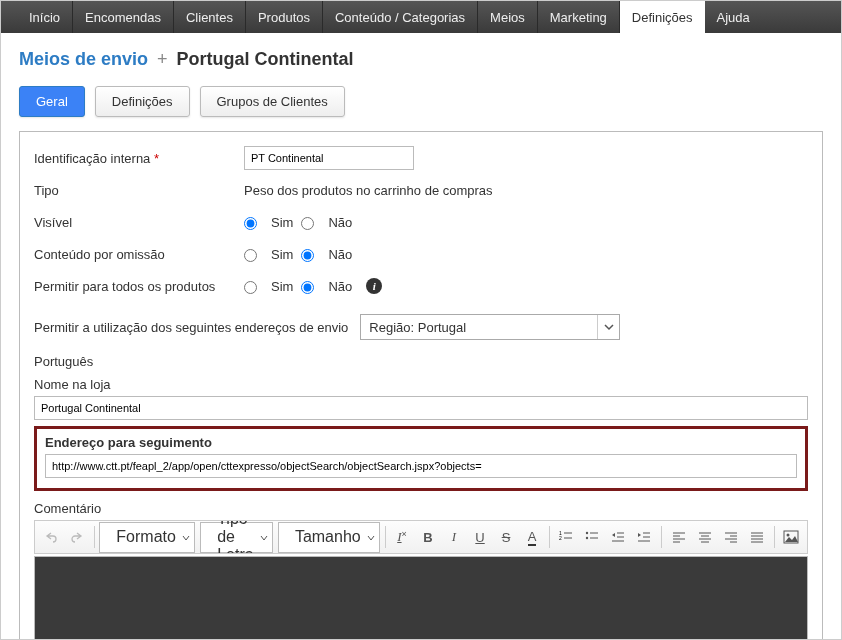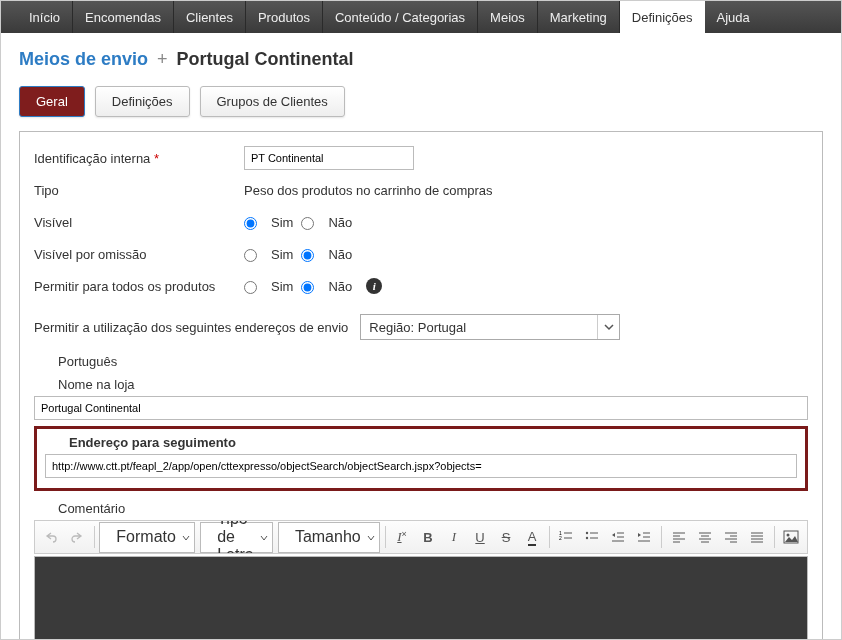--- a/index.html
+++ b/index.html
@@ -12,41 +12,41 @@
 
 .content { padding: 16px 18px; }
 
 .breadcrumb { font-size: 18px; margin-bottom: 16px; }
 .breadcrumb a { color: #2d7cc4; text-decoration: none; font-weight: bold; }
 .breadcrumb .sep { color: #888; margin: 0 4px; }
 .breadcrumb .current { font-weight: bold; }
 
 .tabs { display: flex; gap: 10px; margin-bottom: 14px; }
 .tab { border: 1px solid #bbb; background: linear-gradient(#fff,#eee); padding: 7px 16px; cursor: pointer; border-radius: 3px; font-size: 13px; box-shadow: 0 1px 2px rgba(0,0,0,0.1); }
-.tab.active { background: #7f1d1d; color: #fff; border: 1px solid #2d7cc4; }
+.tab.active { background: #3b82f6; color: #fff; border: 1px solid #2d7cc4; }
 
 .panel { border: 1px solid #bbb; padding: 14px 14px 0 14px; }
 
 .form-row { display: flex; align-items: center; margin-bottom: 8px; min-height: 24px; }
 .form-label { width: 210px; flex-shrink: 0; }
 .req { color: #c00; }
 input[type=text].field { border: 1px solid #bbb; padding: 3px 6px; font-size: 11px; height: 24px; }
 .w170 { width: 170px; }
 .w-full { width: 100%; }
 
 .radios { display: flex; align-items: center; gap: 8px; }
 .radios label { display: flex; align-items: flex-end; gap: 14px; }
 .info-icon { display: inline-flex; width: 16px; height: 16px; border-radius: 50%; background: #333; color: #fff; font-size: 11px; font-weight: bold; align-items: center; justify-content: center; margin-left: 6px; font-family: serif; font-style: italic; }
 
 .select-wrap { position: relative; display: inline-block; }
 .select-box { border: 1px solid #aaa; background: #fff; padding: 4px 28px 4px 8px; min-width: 260px; height: 26px; cursor: pointer; display: inline-flex; align-items: center; }
 .select-caret { position: absolute; right: 1px; top: 1px; bottom: 1px; width: 22px; border-left: 1px solid #ccc; display: flex; align-items: center; justify-content: center; }
 .select-caret svg { width: 10px; height: 10px; }
 
-.block-label { margin-top: 8px; margin-bottom: 4px; margin-left: 24px; }
+.block-label { margin-top: 8px; margin-bottom: 4px; }
 
 .highlight-box { border: 3px solid #7a1a1a; padding: 6px 8px 10px 8px; margin: 6px 0 10px 0; }
 
 .toolbar { border: 1px solid #ccc; background: linear-gradient(#fdfdfd,#f1f1f1); display: flex; align-items: center; height: 34px; padding: 0 4px; gap: 2px; overflow: hidden; }
 .tb-btn { height: 24px; min-width: 24px; border: 1px solid transparent; display: inline-flex; align-items: center; justify-content: center; cursor: pointer; padding: 0 3px; color: #555; border-radius: 2px; }
 .tb-btn.disabled { color: #bbb; cursor: default; }
 .tb-sep { width: 1px; height: 22px; background: #ccc; margin: 0 3px; }
 .tb-select { border: 1px solid #bbb; background: #fff; height: 31px; padding: 0 18px 0 16px; font-size: 16px; cursor: pointer; position: relative; display: inline-flex; align-items: center; }
 .tb-select .caret { position: absolute; right: 4px; top: 50%; transform: translateY(-50%); }
 .tb-select .caret svg { width: 8px; height: 8px; }
@@ -108,21 +108,21 @@
             <span>Sim</span>
           </label>
         <label>
             <input type="radio" name="vis" style="">
             <span>Não</span>
           </label>
       </div>
     </div>
 
     <div class="form-row">
-      <div class="form-label">Visível por omissão</div>
+      <div class="form-label">Conteúdo por omissão</div>
       <div class="radios">
         <label>
             <input type="radio" name="sel" style="">
             <span>Sim</span>
           </label>
         <label>
             <input type="radio" name="sel" checked="" style="">
             <span>Não</span>
           </label>
       </div>

